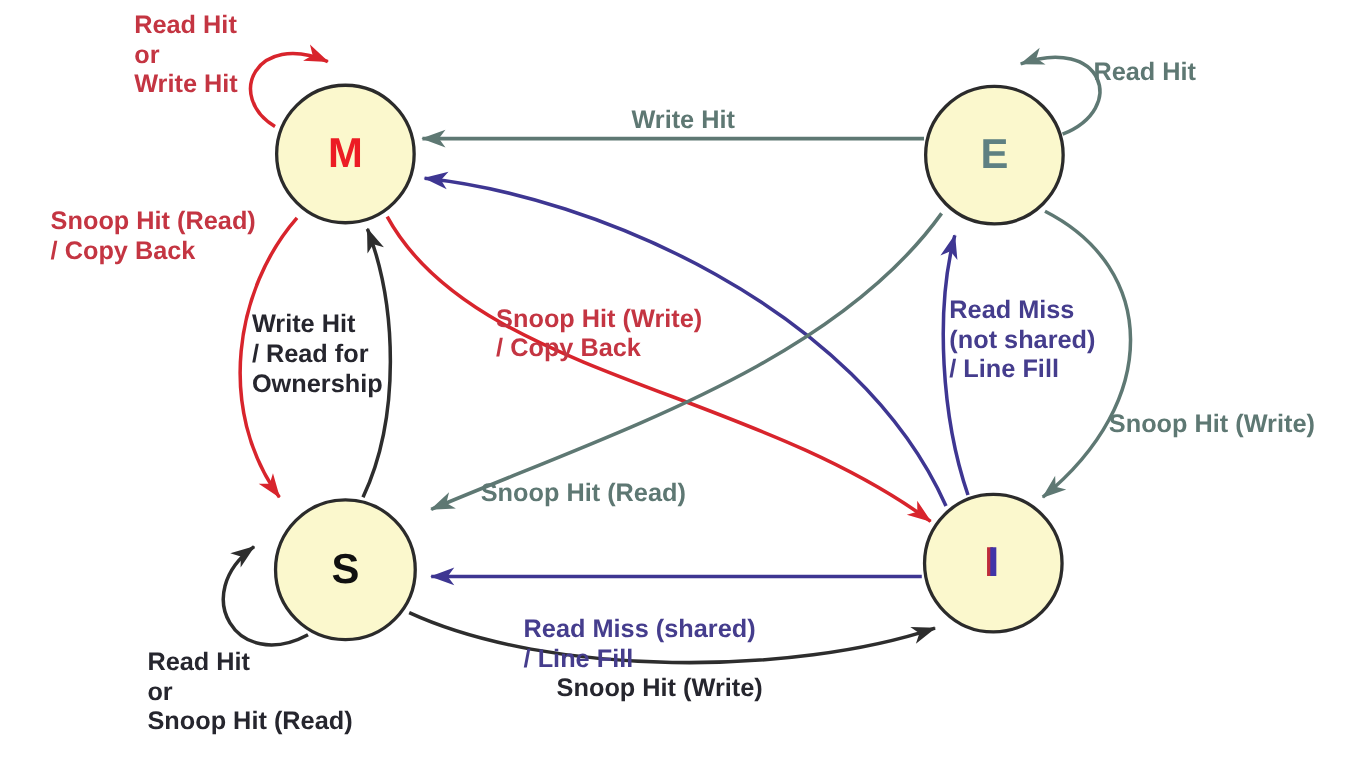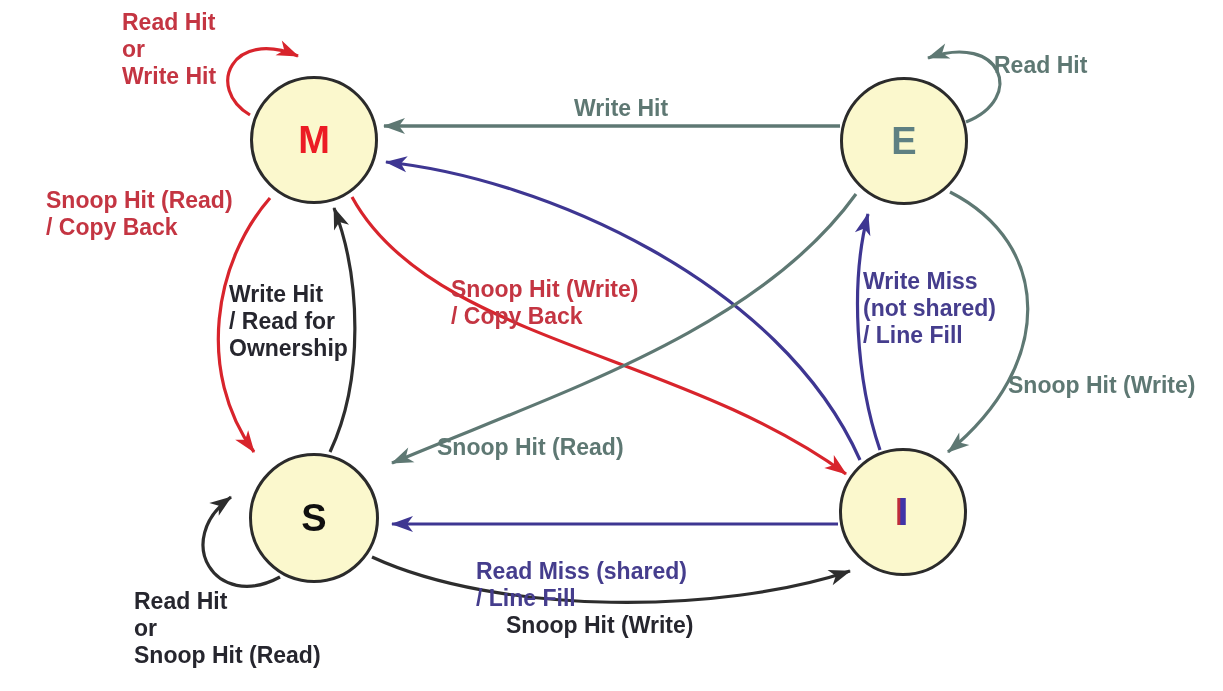--- a/index.html
+++ b/index.html
@@ -121,21 +121,21 @@
 
   <div class="edge-label lbl-gray" style="left:994px; top:52px;">Read Hit</div>
 
   <div class="edge-label lbl-black" style="left:229px; top:281px;">Write Hit
 / Read for
 Ownership</div>
 
   <div class="edge-label lbl-red" style="left:451px; top:276px;">Snoop Hit (Write)
 / Copy Back</div>
 
-  <div class="edge-label lbl-purple" style="left:863px; top:268px;">Write Miss
+  <div class="edge-label lbl-purple" style="left:863px; top:268px;">Read Miss
 (not shared)
 / Line Fill</div>
 
   <div class="edge-label lbl-gray" style="left:1008px; top:372px;">Snoop Hit (Write)</div>
 
   <div class="edge-label lbl-gray" style="left:437px; top:434px;">Snoop Hit (Read)</div>
 
   <div class="edge-label lbl-purple" style="left:476px; top:558px;">Read Miss (shared)
 / Line Fill</div>
 

